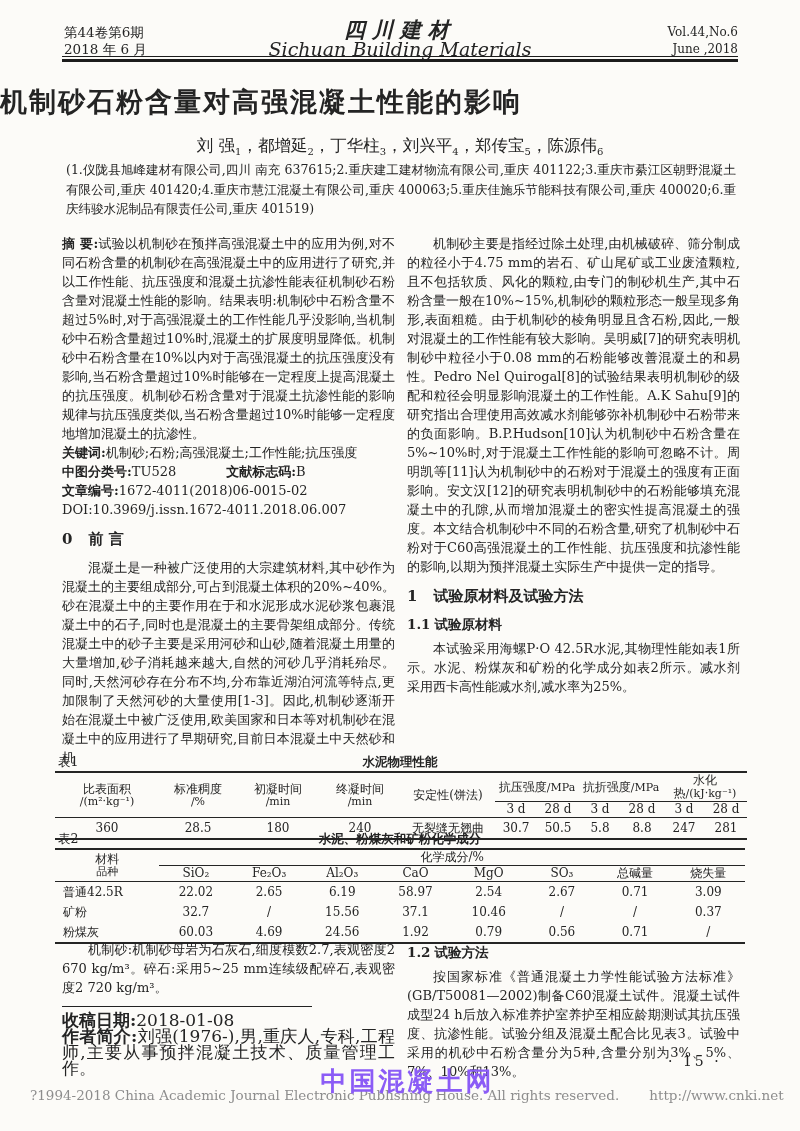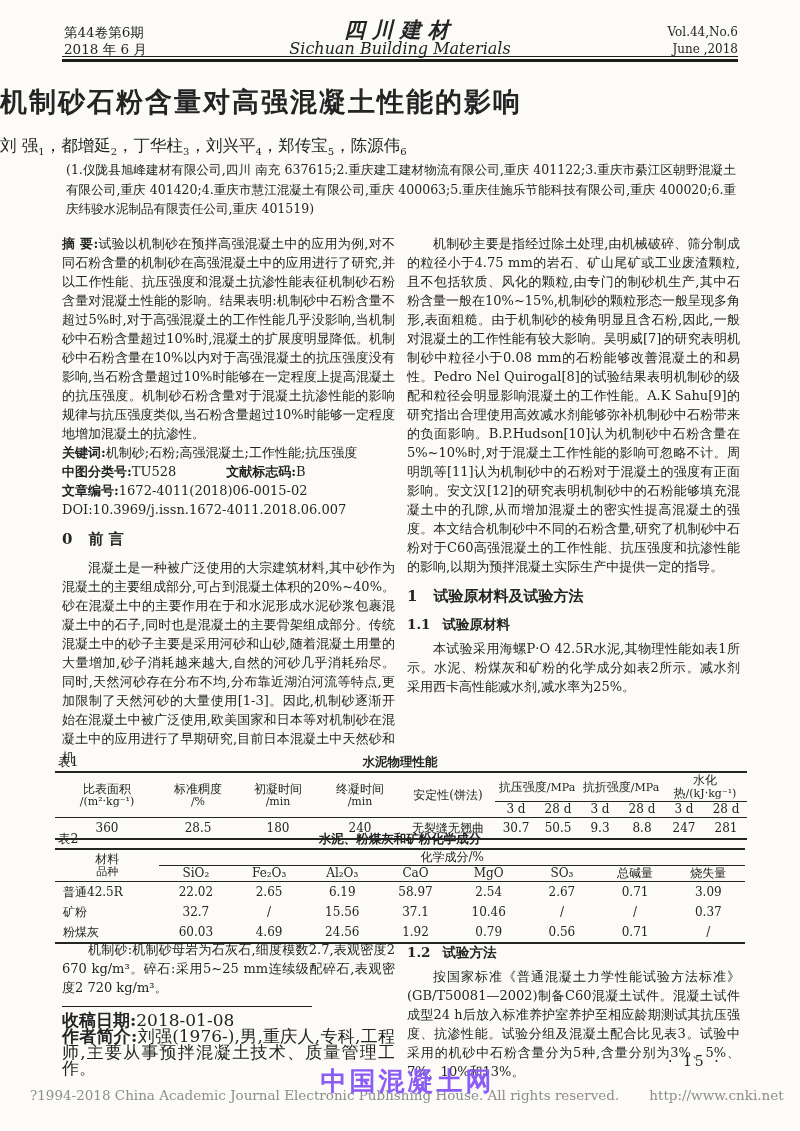--- a/index.html
+++ b/index.html
@@ -4,44 +4,44 @@
 <style>
   html,body { margin:0; padding:0; background:#e8e8e8; }
   .page { position:relative; width:800px; height:1131px; margin:0 auto; background:#fcfbf8;
           font-family:"DejaVu Serif","Liberation Serif",serif; color:#242424; overflow:hidden; }
 
   
   .hdr-left  { position:absolute; left:64px;  top:24px; font-size:13.5px; line-height:17px; }
   .hdr-right { position:absolute; right:62px; top:24px; font-size:12px; line-height:17px; text-align:right; }
   .hdr-center{ position:absolute; left:0; right:0; top:19px; text-align:center; }
   .journal-cn{ font-size:21px; font-weight:700; font-style:italic; letter-spacing:7px; line-height:22px; }
-  .journal-en{ font-size:16px; font-style:italic; line-height:16px; }
+  .journal-en{ font-size:19px; font-style:italic; line-height:16px; }
   .hdr-rule-thin  { position:absolute; left:62px; width:676px; top:56px; height:1px; background:#1c1c1c; }
   .hdr-rule-thick { position:absolute; left:62px; width:676px; top:59px; height:3px; background:#1c1c1c; }
 
   
   .title   { position:absolute; left:0; right:0; top:84px; text-align:left; font-size:27px; font-weight:700; letter-spacing:2px; }
-  .authors { position:absolute; left:0; right:0; top:135px; text-align:left; font-size:16.5px; }
+  .authors { position:absolute; left:0; right:0; top:135px; text-align:center; font-size:16.5px; }
   .author sub { font-size:10px; }
   .author:not(:last-child)::after { content:"\FF0C"; }
   .affil   { position:absolute; left:66px; width:670px; top:160px; font-size:12.5px; line-height:19.5px; text-align:justify; }
 
   
   .col { position:absolute; width:333px; font-size:13px; line-height:19px; text-align:justify; }
   .col-l1 { left:62px;  top:234px; height:521px; }
   .col-r1 { left:407px; top:234px; height:521px; }
   .col p  { margin:0; }
   .indent { text-indent:2em; }
   b.lbl   { font-weight:700; }
   .meta-line { margin-top:3px; }
   .gap-left  { margin-left:50px; }
   h2.sec { font-size:15px; font-weight:700; margin:11px 0 9px 0; }
   h2.sec .no { margin-right:16px; }
   h3.subsec { font-size:13.5px; font-weight:700; margin:7px 0 5px 0; }
-  h3.subsec .no { margin-right:12px; }
+  h3.subsec .no { margin-right:4px; }
 
   
   .tblwrap1 { position:absolute; left:55px; top:754px; width:690px; }
   .tblwrap2 { position:absolute; left:55px; top:831px; width:690px; }
   .tcap { position:relative; height:16px; font-size:12.5px; margin-bottom:1px; }
   .tcap .tlabel { position:absolute; left:3px; top:0; }
   .tcap .ttitle { display:block; text-align:center; font-weight:700; }
   table.ptab { width:100%; table-layout:fixed; border-collapse:collapse; font-size:12px;
                border-top:2px solid #252525; border-bottom:2px solid #252525; }
   .ptab th { font-weight:400; padding:1px 1px; text-align:center; vertical-align:middle; line-height:13px; }
@@ -151,21 +151,21 @@
       </thead>
       <tbody>
         <tr>
           <td>360</td>
           <td>28.5</td>
           <td>180</td>
           <td>240</td>
           <td>无裂缝无翘曲</td>
           <td>30.7</td>
           <td>50.5</td>
-          <td>9.3</td>
+          <td>5.8</td>
           <td>8.8</td>
           <td>247</td>
           <td>281</td>
         </tr>
       </tbody>
     </table>
   </div>
 
   <div class="tblwrap2">
     <div class="tcap">

